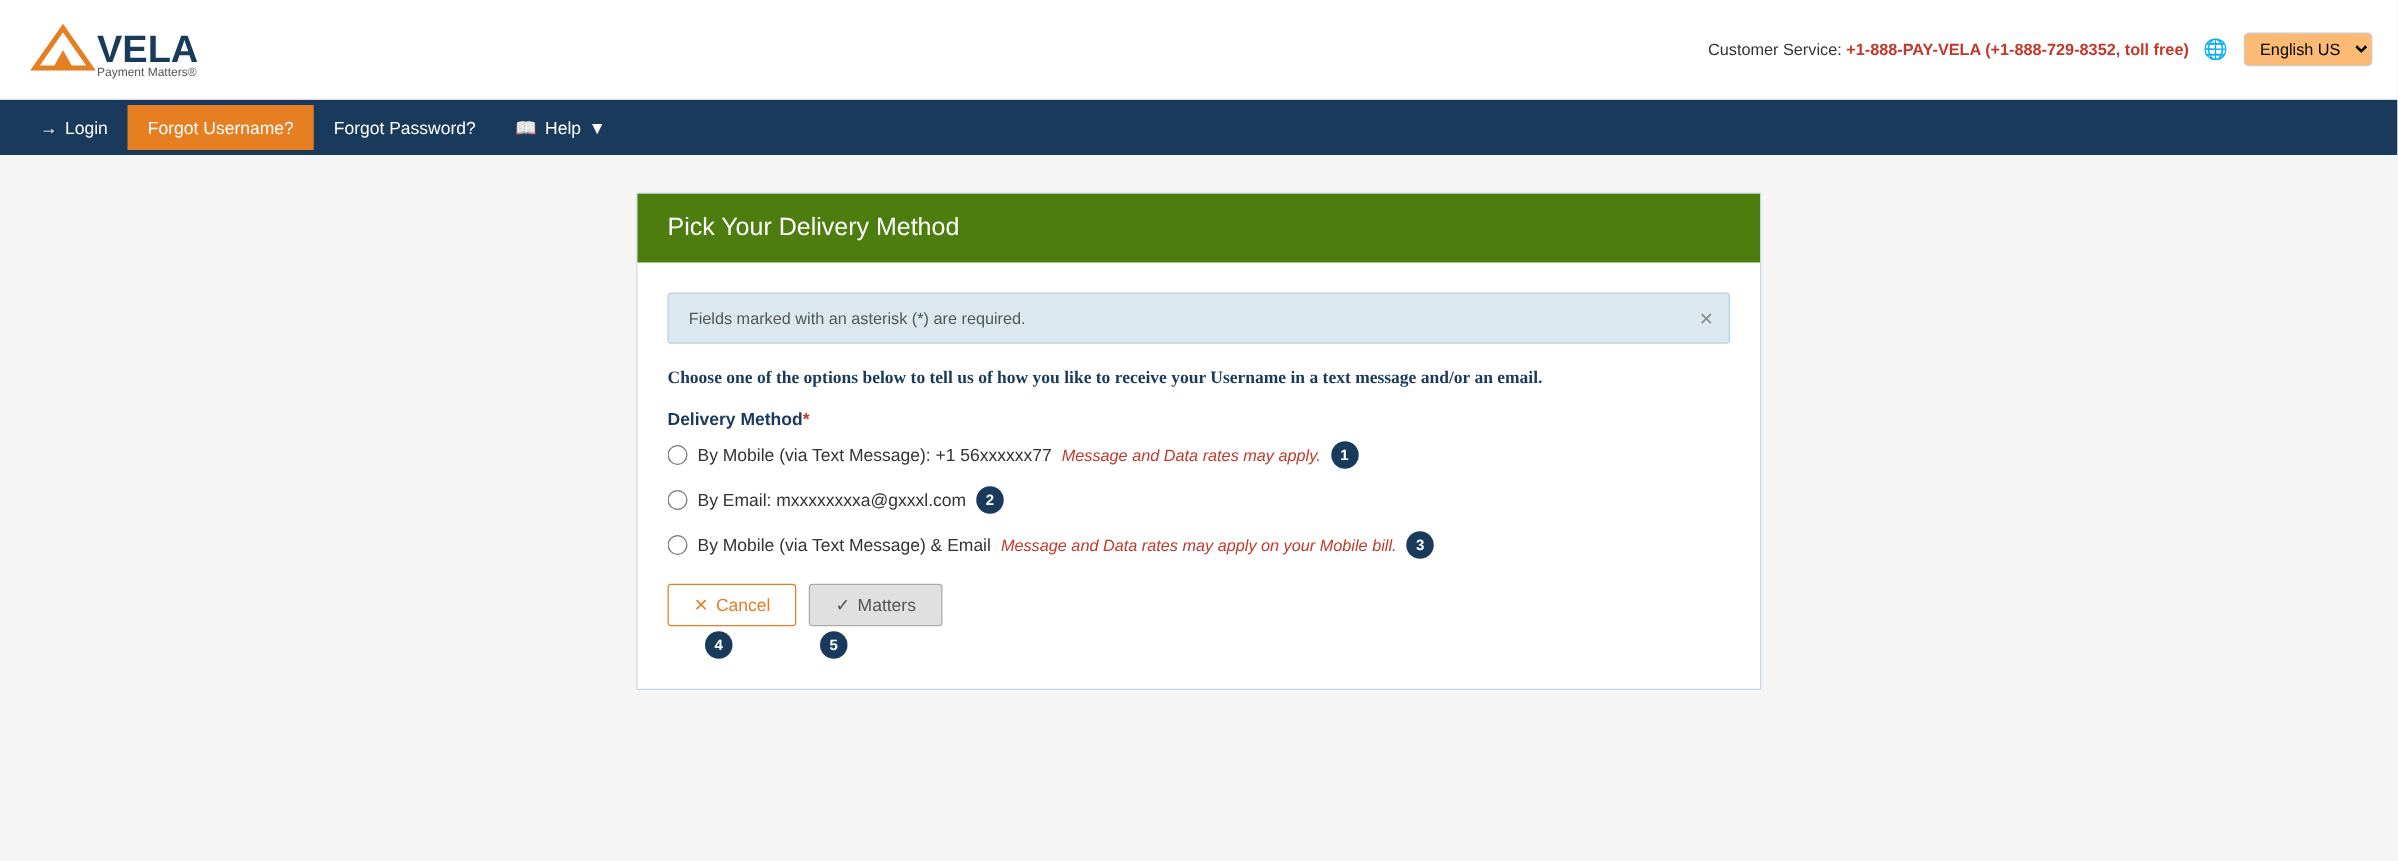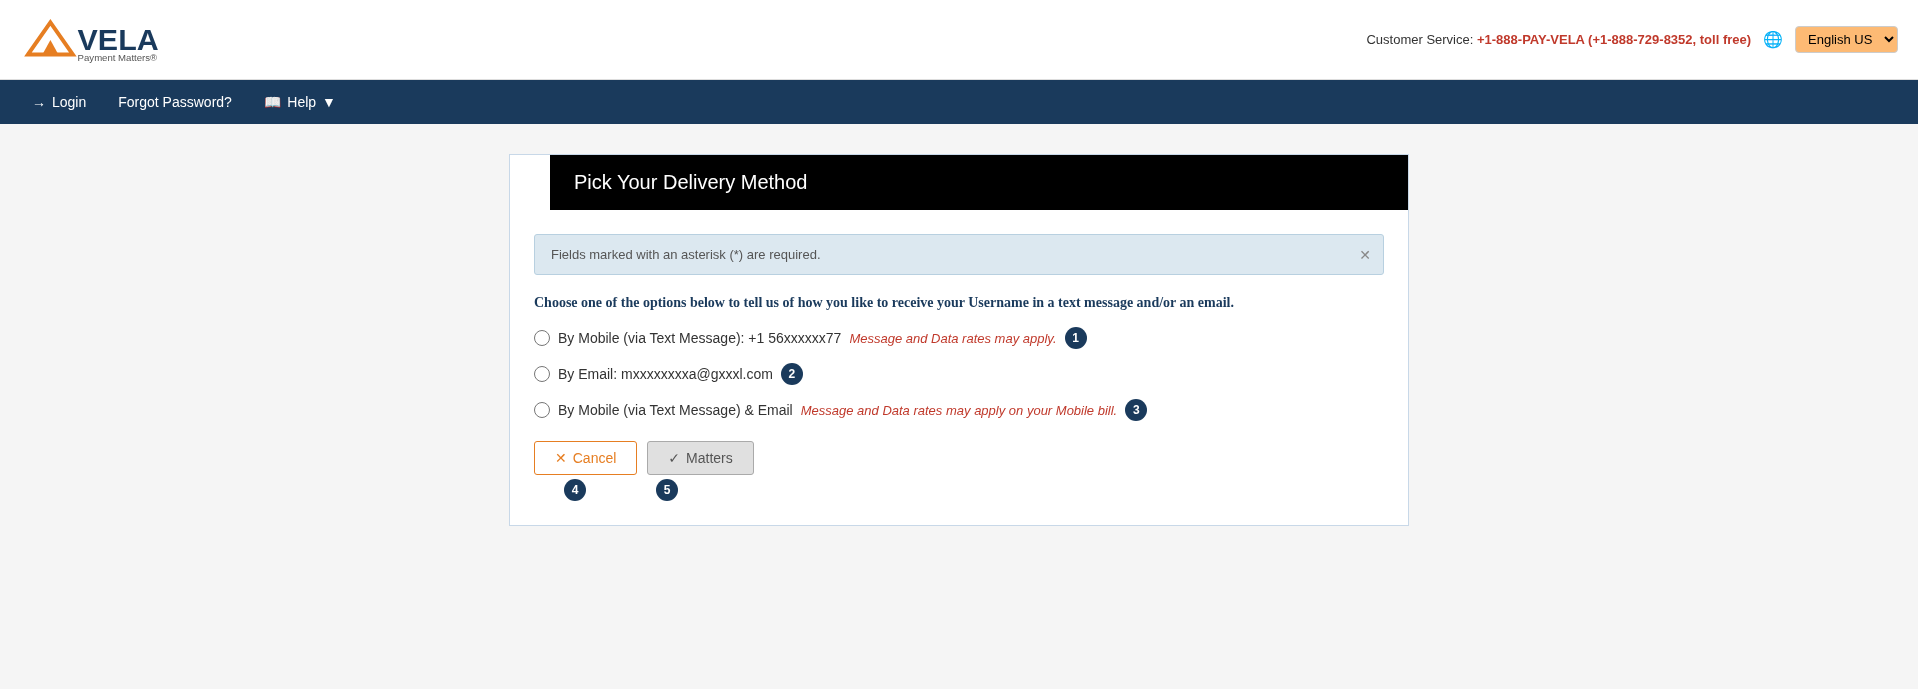--- a/index.html
+++ b/index.html
@@ -83,23 +83,22 @@
       display: flex;
       justify-content: center;
       padding: 30px 20px;
     }
     .card {
       background: #fff;
       border: 1px solid #c8d8e8;
       width: 900px;
     }
     .card-header {
-      background: #000000;
+      background: #4d7c0f;
       padding: 16px 24px;
-      margin-left: 40px;
     }
     .card-header-title {
       color: #fff;
       font-size: 20px;
       font-weight: normal;
     }
     .card-body {
       padding: 24px;
     }
 
@@ -255,20 +254,23 @@
       <option>English US</option>
     </select>
   </div>
 </div>
 
 <nav class="nav-bar">
   <a class="nav-item">
     <span>→</span>
     <span>Login</span>
   </a>
+  <a class="nav-item active-orange">
+    <span>Forgot Username?</span>
+  </a>
   <a class="nav-item">
     <span>Forgot Password?</span>
   </a>
   <a class="nav-item">
     <span>📖</span>
     <span>Help</span>
     <span>▼</span>
   </a>
 </nav>
 
@@ -279,20 +281,23 @@
     </div>
     <div class="card-body">
 
       <div class="alert-info">
         <span>Fields marked with an asterisk (*) are required.</span>
         <button class="alert-close">✕</button>
       </div>
 
       <p class="instruction-text">Choose one of the options below to tell us of how you like to receive your Username in a text message and/or an email.</p>
 
+      <div class="delivery-label">
+        <span>Delivery Method</span><span class="required">*</span>
+      </div>
 
       <div class="radio-option">
         <input type="radio" name="delivery" id="opt1" style="">
         <label for="opt1">By Mobile (via Text Message): +1 56xxxxxx77</label>
         <span class="warning-text">Message and Data rates may apply.</span>
         <span class="badge-num">1</span>
       </div>
 
       <div class="radio-option">
         <input type="radio" name="delivery" id="opt2" style="">

